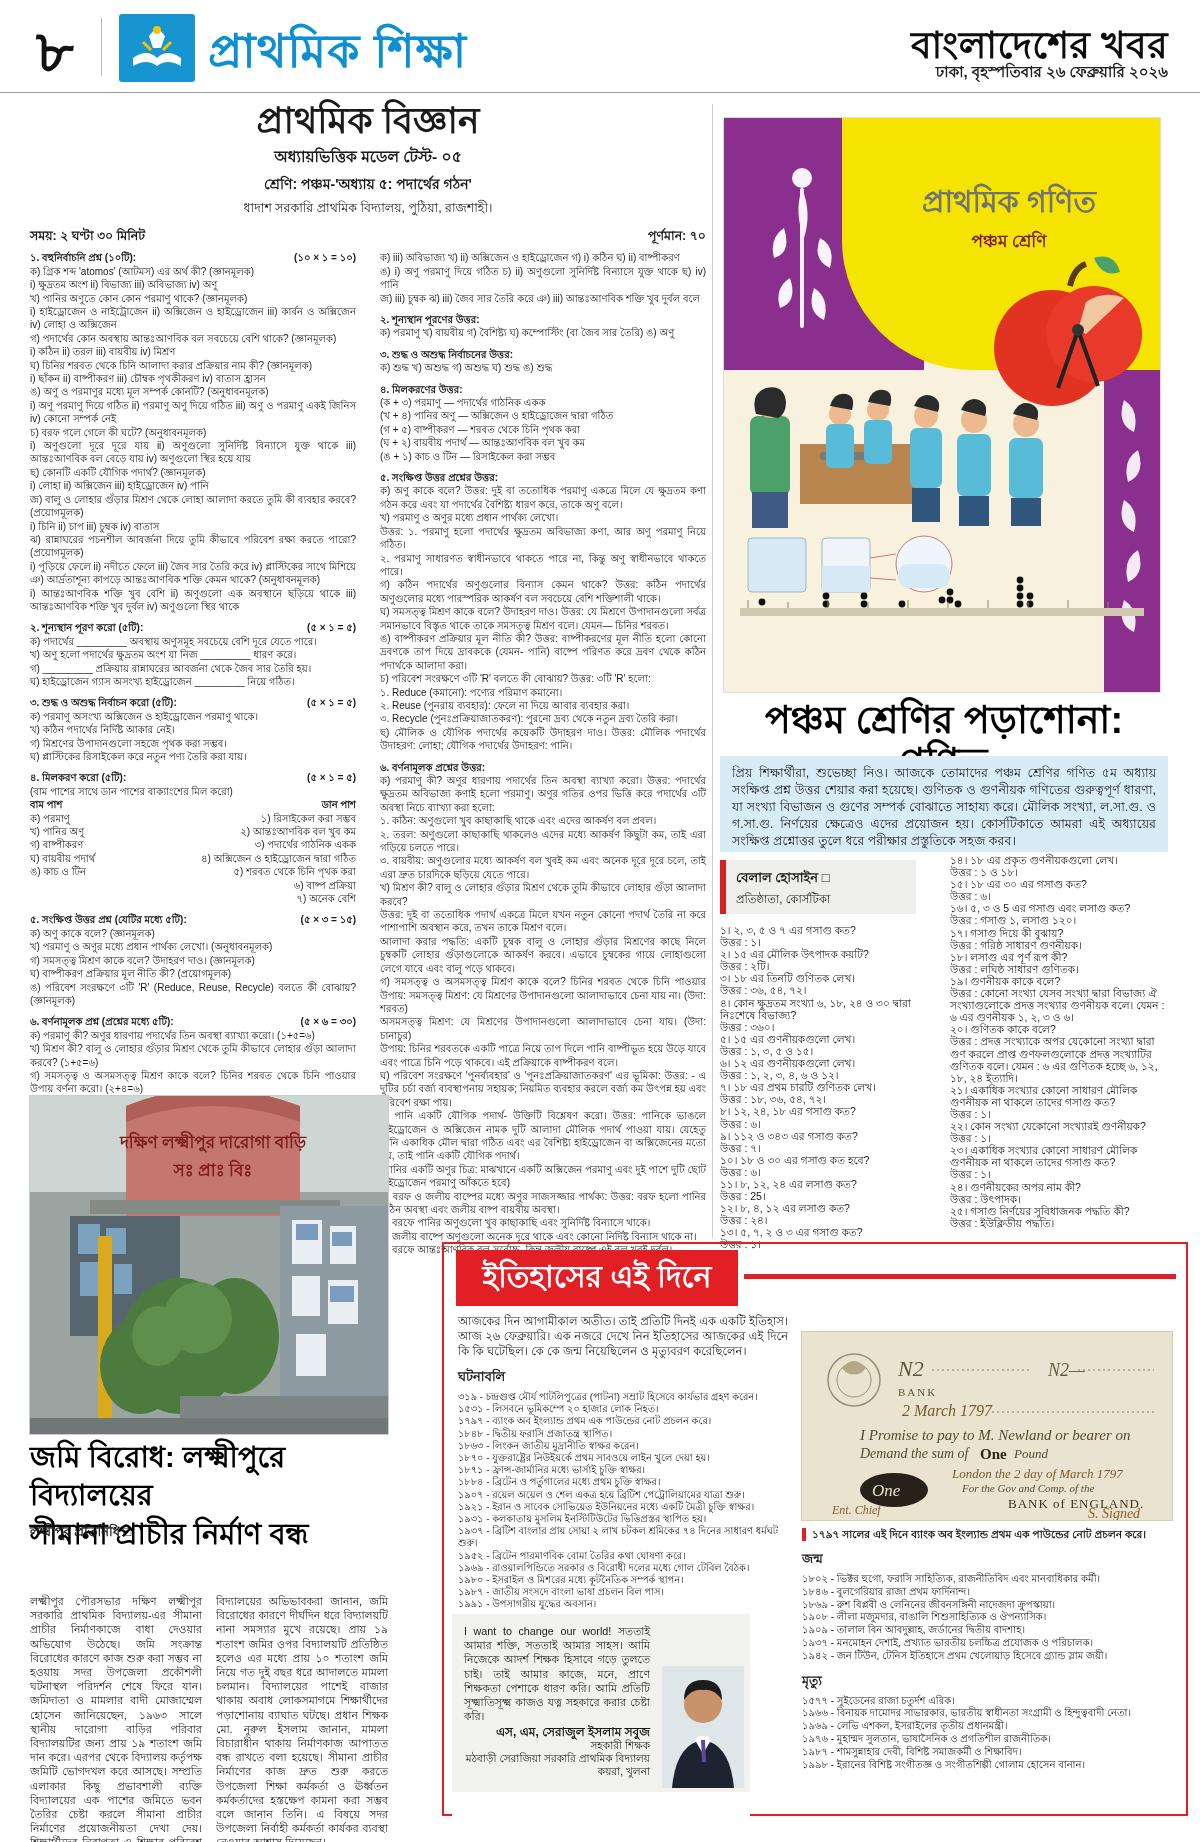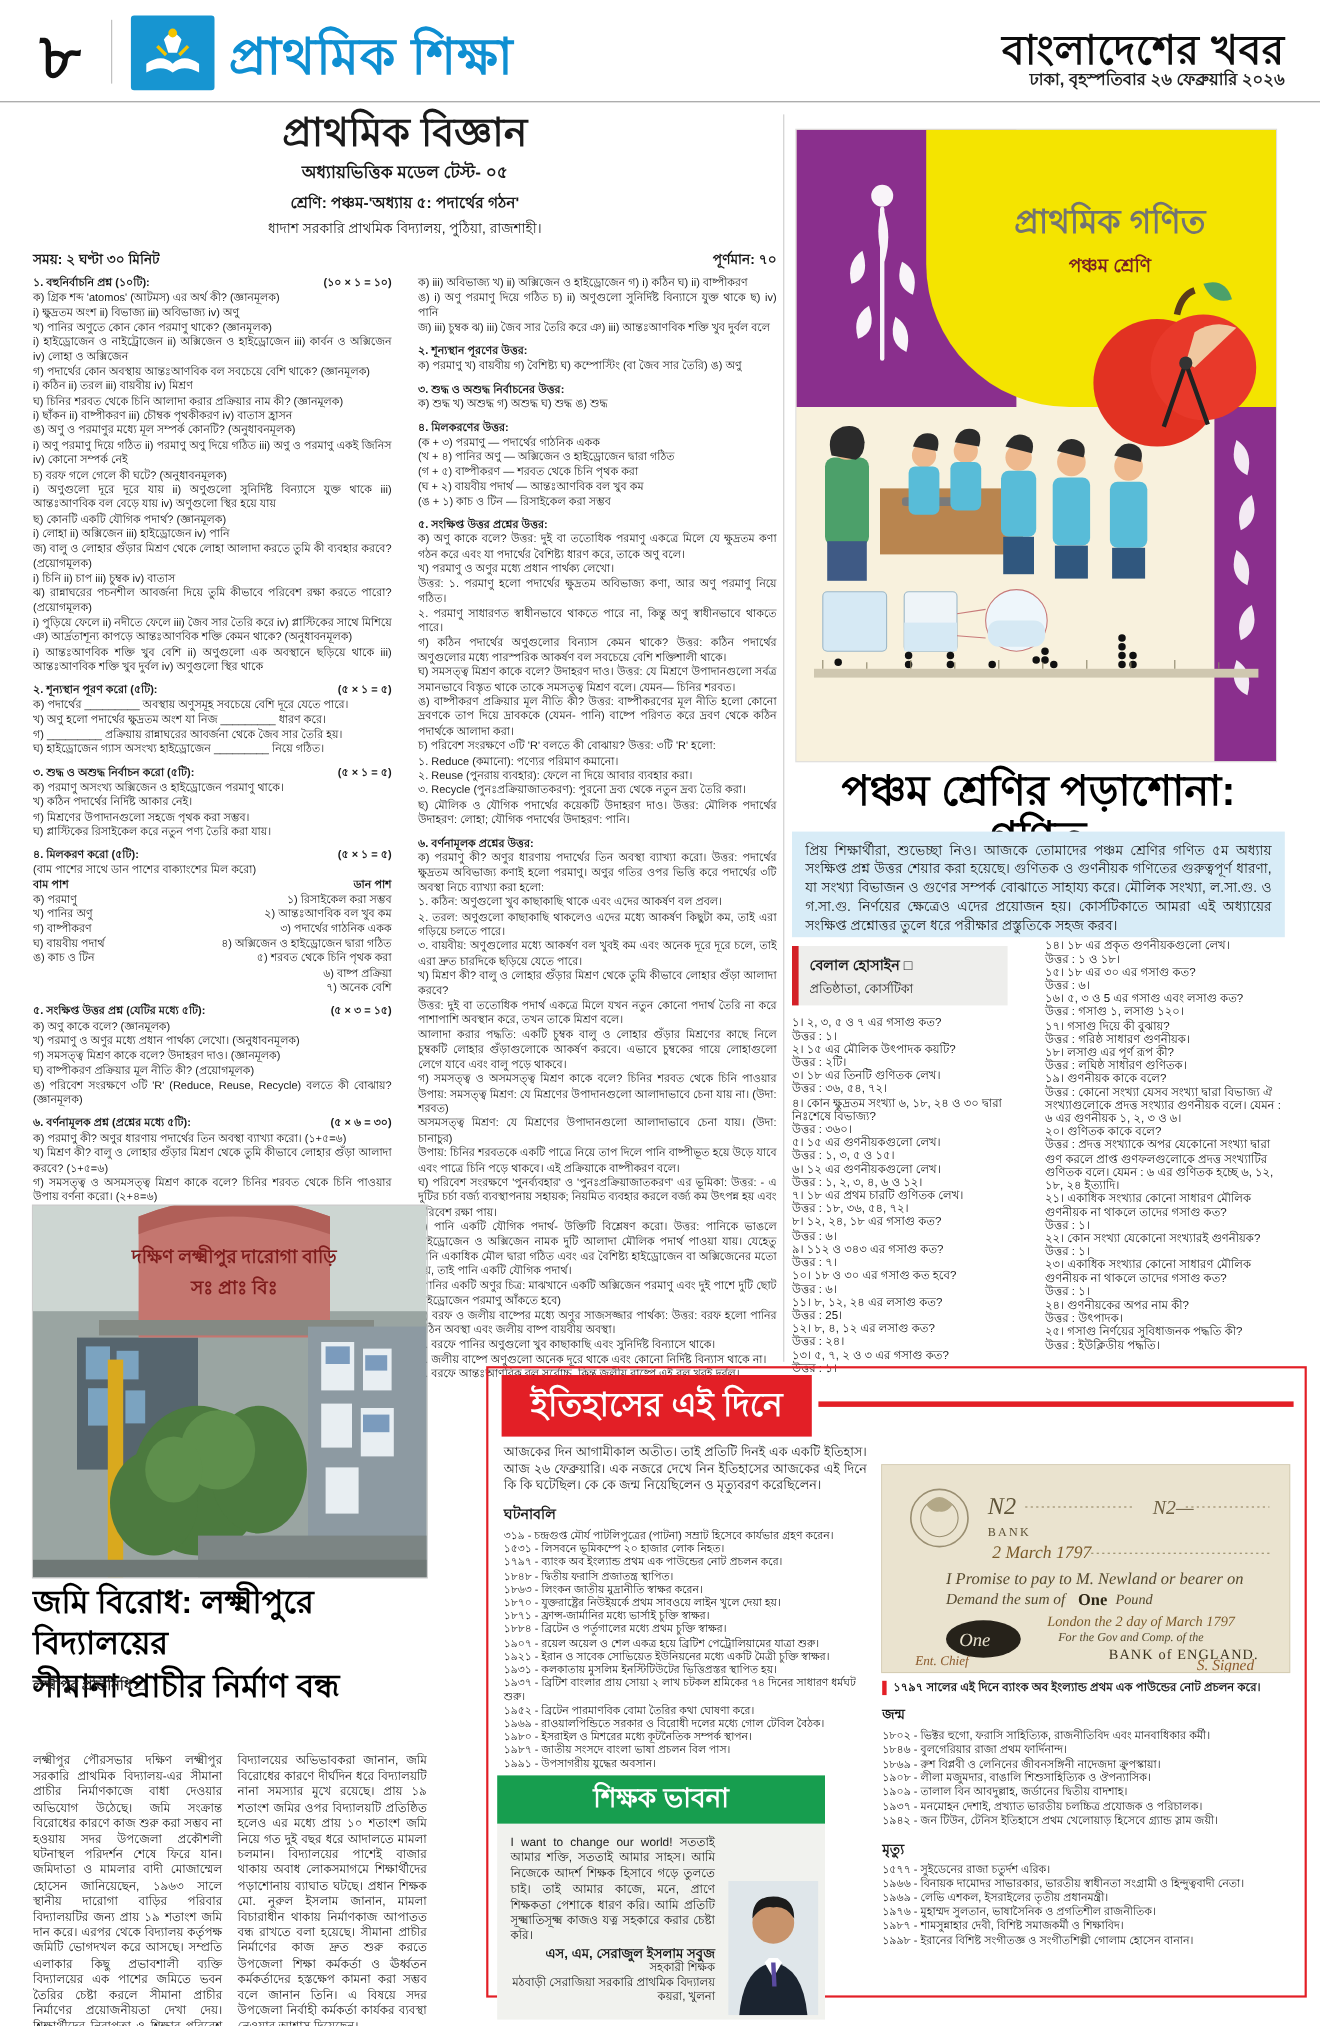--- a/index.html
+++ b/index.html
@@ -517,21 +517,20 @@
           <div class="line">১৯৬৬ - বিনায়ক দামোদর সাভারকার, ভারতীয় স্বাধীনতা সংগ্রামী ও হিন্দুত্ববাদী নেতা।</div>
           <div class="line">১৯৬৯ - লেভি এশকল, ইসরাইলের তৃতীয় প্রধানমন্ত্রী।</div>
           <div class="line">১৯৭৬ - মুহাম্মদ সুলতান, ভাষাসৈনিক ও প্রগতিশীল রাজনীতিক।</div>
           <div class="line">১৯৮৭ - শামসুন্নাহার দেবী, বিশিষ্ট সমাজকর্মী ও শিক্ষাবিদ।</div>
           <div class="line">১৯৯৮ - ইরানের বিশিষ্ট সংগীতজ্ঞ ও সংগীতশিল্পী গোলাম হোসেন বানান।</div>
         </div>
     </div>
   </div>
 
   <div class="abs" id="teach">
-    <div class="head">শিক্ষক ভাবনা</div>
     <div class="body">
       <div class="txt">I want to change our world! সততাই আমার শক্তি, সততাই আমার সাহস। আমি নিজেকে আদর্শ শিক্ষক হিসাবে গড়ে তুলতে চাই। তাই আমার কাজে, মনে, প্রাণে শিক্ষকতা পেশাকে ধারণ করি। আমি প্রতিটি সূক্ষ্মাতিসূক্ষ্ম কাজও যত্ন সহকারে করার চেষ্টা করি।</div>
       <div class="sig">
         <div class="n">এস, এম, সেরাজুল ইসলাম সবুজ</div>
         <div>সহকারী শিক্ষক</div>
         <div>মঠবাড়ী সেরাজিয়া সরকারি প্রাথমিক বিদ্যালয়</div>
         <div>কয়রা, খুলনা</div>
       </div>
       <div id="tphoto">
         <svg width="82" height="122" viewBox="0 0 82 122">

